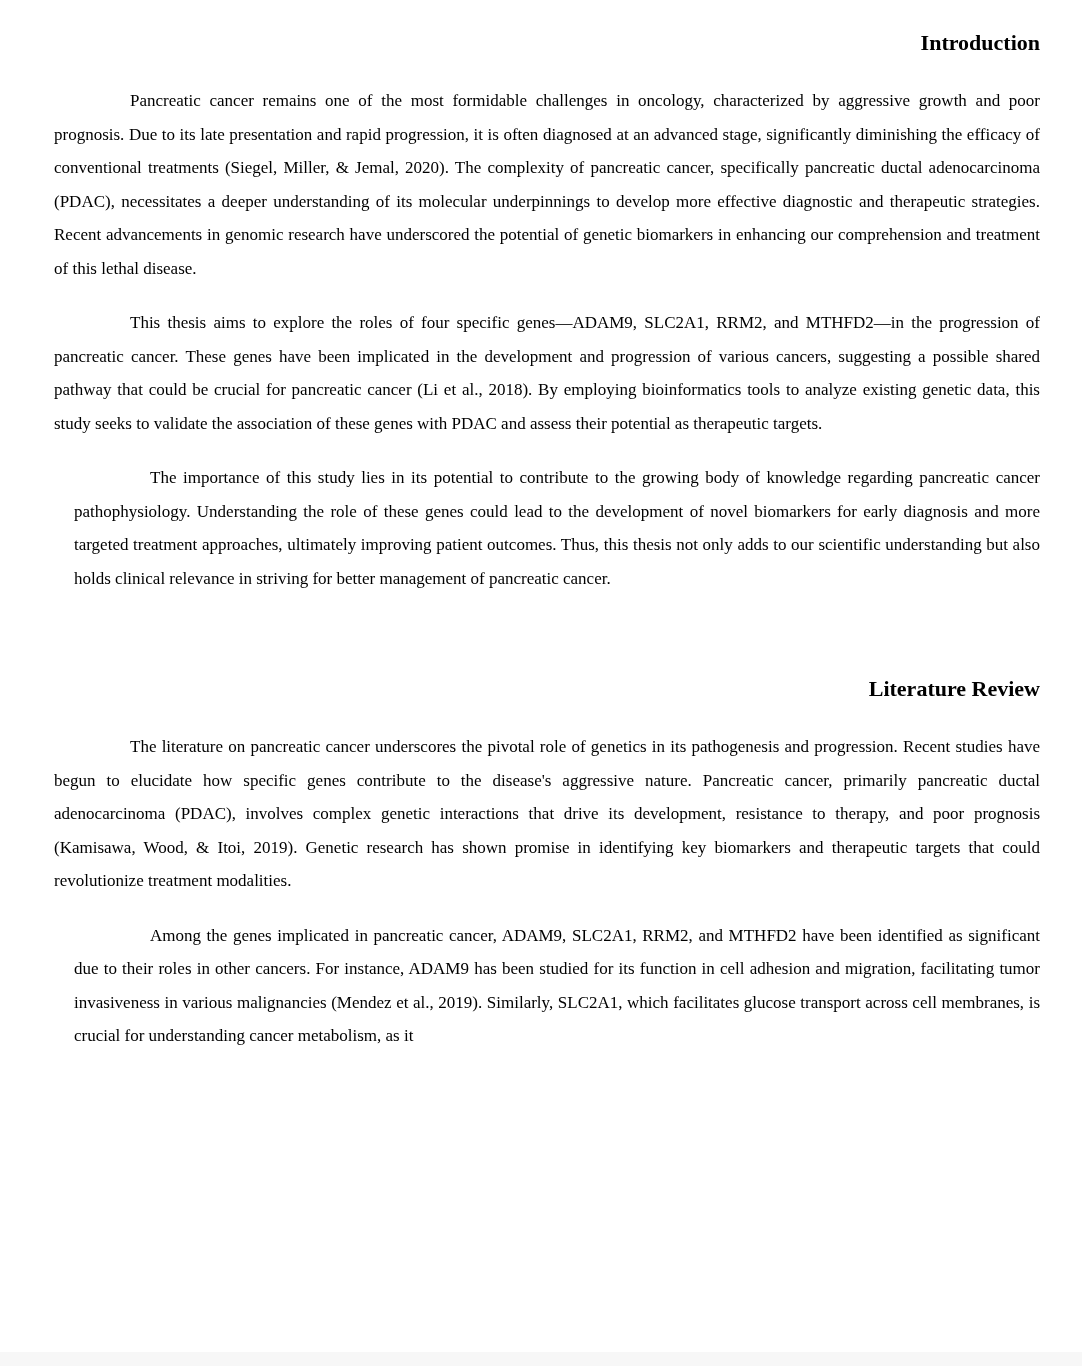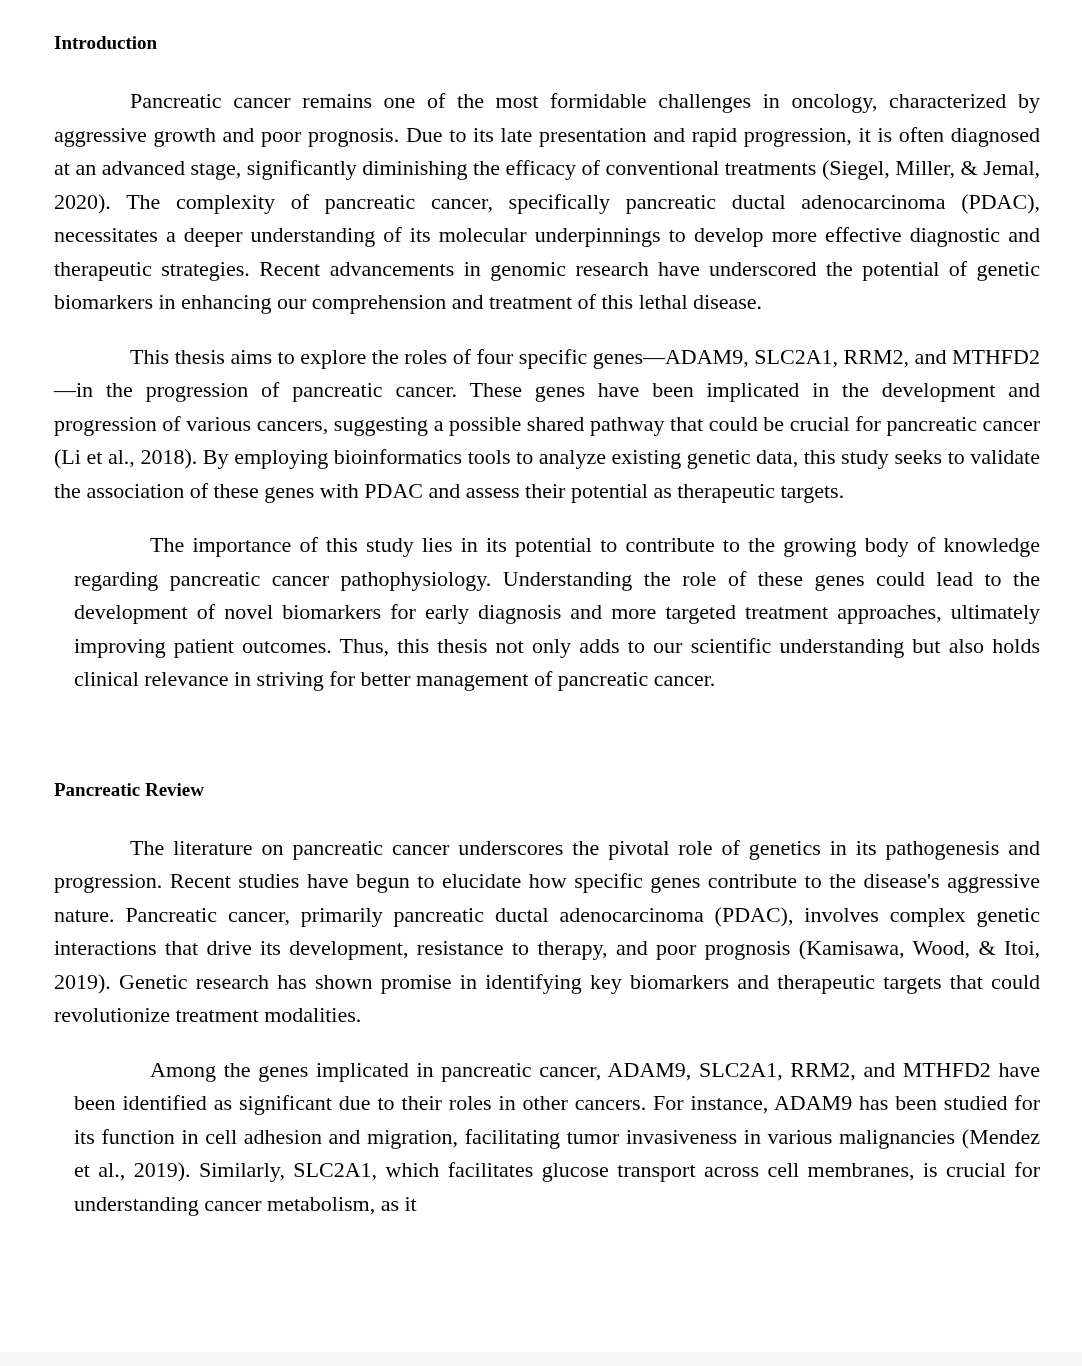--- a/index.html
+++ b/index.html
@@ -16,34 +16,35 @@
     }
     .page {
       position: relative;
       width: 1082px;
       height: 1366px;
       box-sizing: border-box;
       padding: 0 42px 0 54px;
     }
     .heading {
       font-weight: bold;
-      font-size: 19px;
+      font-size: 22px;
       line-height: 28px;
       margin: 0;
+      text-align: right;
     }
     .heading.intro {
       padding-top: 29px;
       margin-bottom: 27px;
     }
     .heading.litreview {
       margin-top: 80px;
       margin-bottom: 27px;
     }
     .para {
-      font-size: 22px;
+      font-size: 17px;
       line-height: 33.5px;
       text-align: justify;
       text-indent: 76px;
       margin: 0 0 21px 0;
     }
     .para:last-child { margin-bottom: 0; margin-left: 20px; }
     .bottom-fade {
       position: absolute;
       left: 0;
       right: 0;
@@ -58,19 +59,19 @@
 <div class="page">
 
   <section>
     <h2 class="heading intro">Introduction</h2>
     <p class="para">Pancreatic cancer remains one of the most formidable challenges in oncology, characterized by aggressive growth and poor prognosis. Due to its late presentation and rapid progression, it is often diagnosed at an advanced stage, significantly diminishing the efficacy of conventional treatments (Siegel, Miller, &amp; Jemal, 2020). The complexity of pancreatic cancer, specifically pancreatic ductal adenocarcinoma (PDAC), necessitates a deeper understanding of its molecular underpinnings to develop more effective diagnostic and therapeutic strategies. Recent advancements in genomic research have underscored the potential of genetic biomarkers in enhancing our comprehension and treatment of this lethal disease.</p>
     <p class="para">This thesis aims to explore the roles of four specific genes—ADAM9, SLC2A1, RRM2, and MTHFD2—in the progression of pancreatic cancer. These genes have been implicated in the development and progression of various cancers, suggesting a possible shared pathway that could be crucial for pancreatic cancer (Li et al., 2018). By employing bioinformatics tools to analyze existing genetic data, this study seeks to validate the association of these genes with PDAC and assess their potential as therapeutic targets.</p>
     <p class="para">The importance of this study lies in its potential to contribute to the growing body of knowledge regarding pancreatic cancer pathophysiology. Understanding the role of these genes could lead to the development of novel biomarkers for early diagnosis and more targeted treatment approaches, ultimately improving patient outcomes. Thus, this thesis not only adds to our scientific understanding but also holds clinical relevance in striving for better management of pancreatic cancer.</p>
   </section>
 
   <section>
-    <h2 class="heading litreview">Pancreatic Review</h2>
+    <h2 class="heading litreview">Literature Review</h2>
     <p class="para">The literature on pancreatic cancer underscores the pivotal role of genetics in its pathogenesis and progression. Recent studies have begun to elucidate how specific genes contribute to the disease's aggressive nature. Pancreatic cancer, primarily pancreatic ductal adenocarcinoma (PDAC), involves complex genetic interactions that drive its development, resistance to therapy, and poor prognosis (Kamisawa, Wood, &amp; Itoi, 2019). Genetic research has shown promise in identifying key biomarkers and therapeutic targets that could revolutionize treatment modalities.</p>
     <p class="para">Among the genes implicated in pancreatic cancer, ADAM9, SLC2A1, RRM2, and MTHFD2 have been identified as significant due to their roles in other cancers. For instance, ADAM9 has been studied for its function in cell adhesion and migration, facilitating tumor invasiveness in various malignancies (Mendez et al., 2019). Similarly, SLC2A1, which facilitates glucose transport across cell membranes, is crucial for understanding cancer metabolism, as it</p>
   </section>
 
   <div class="bottom-fade"></div>
 </div>
 
 </body></html>

